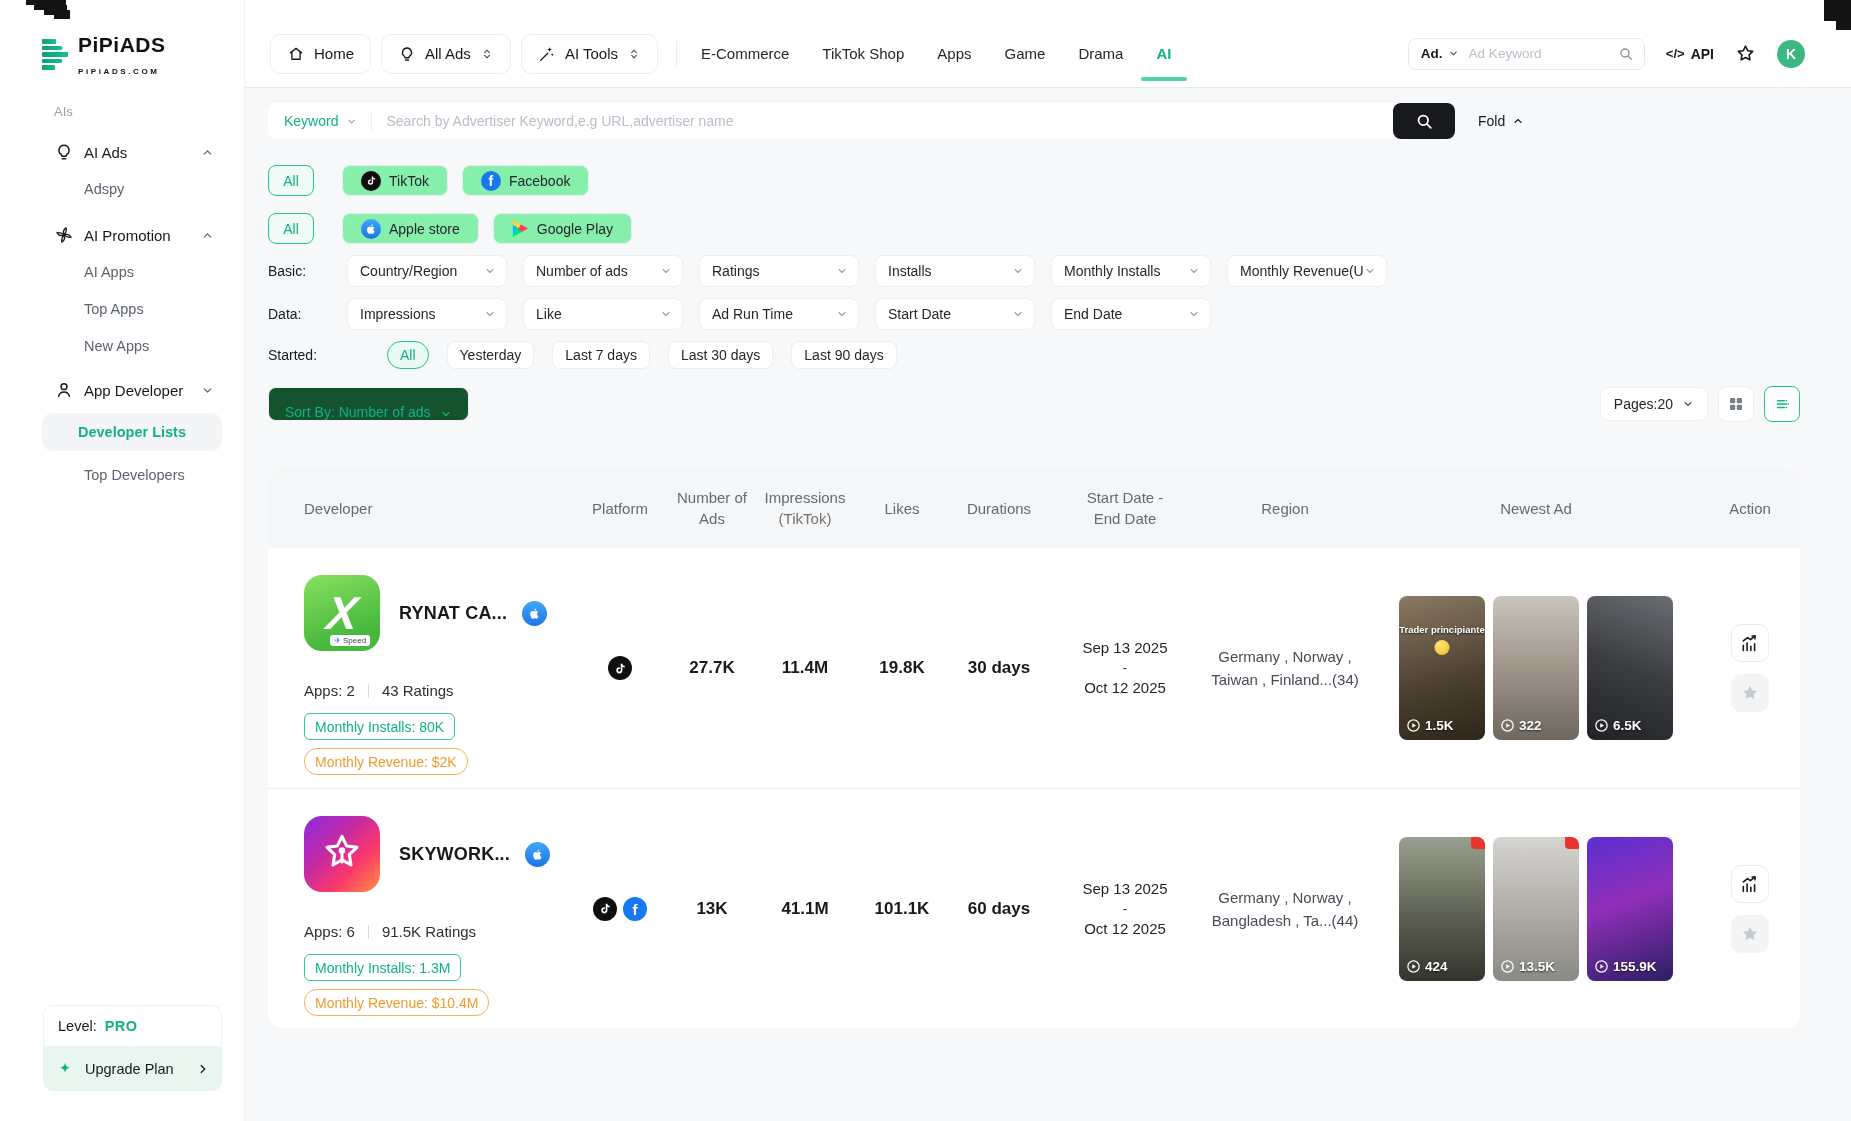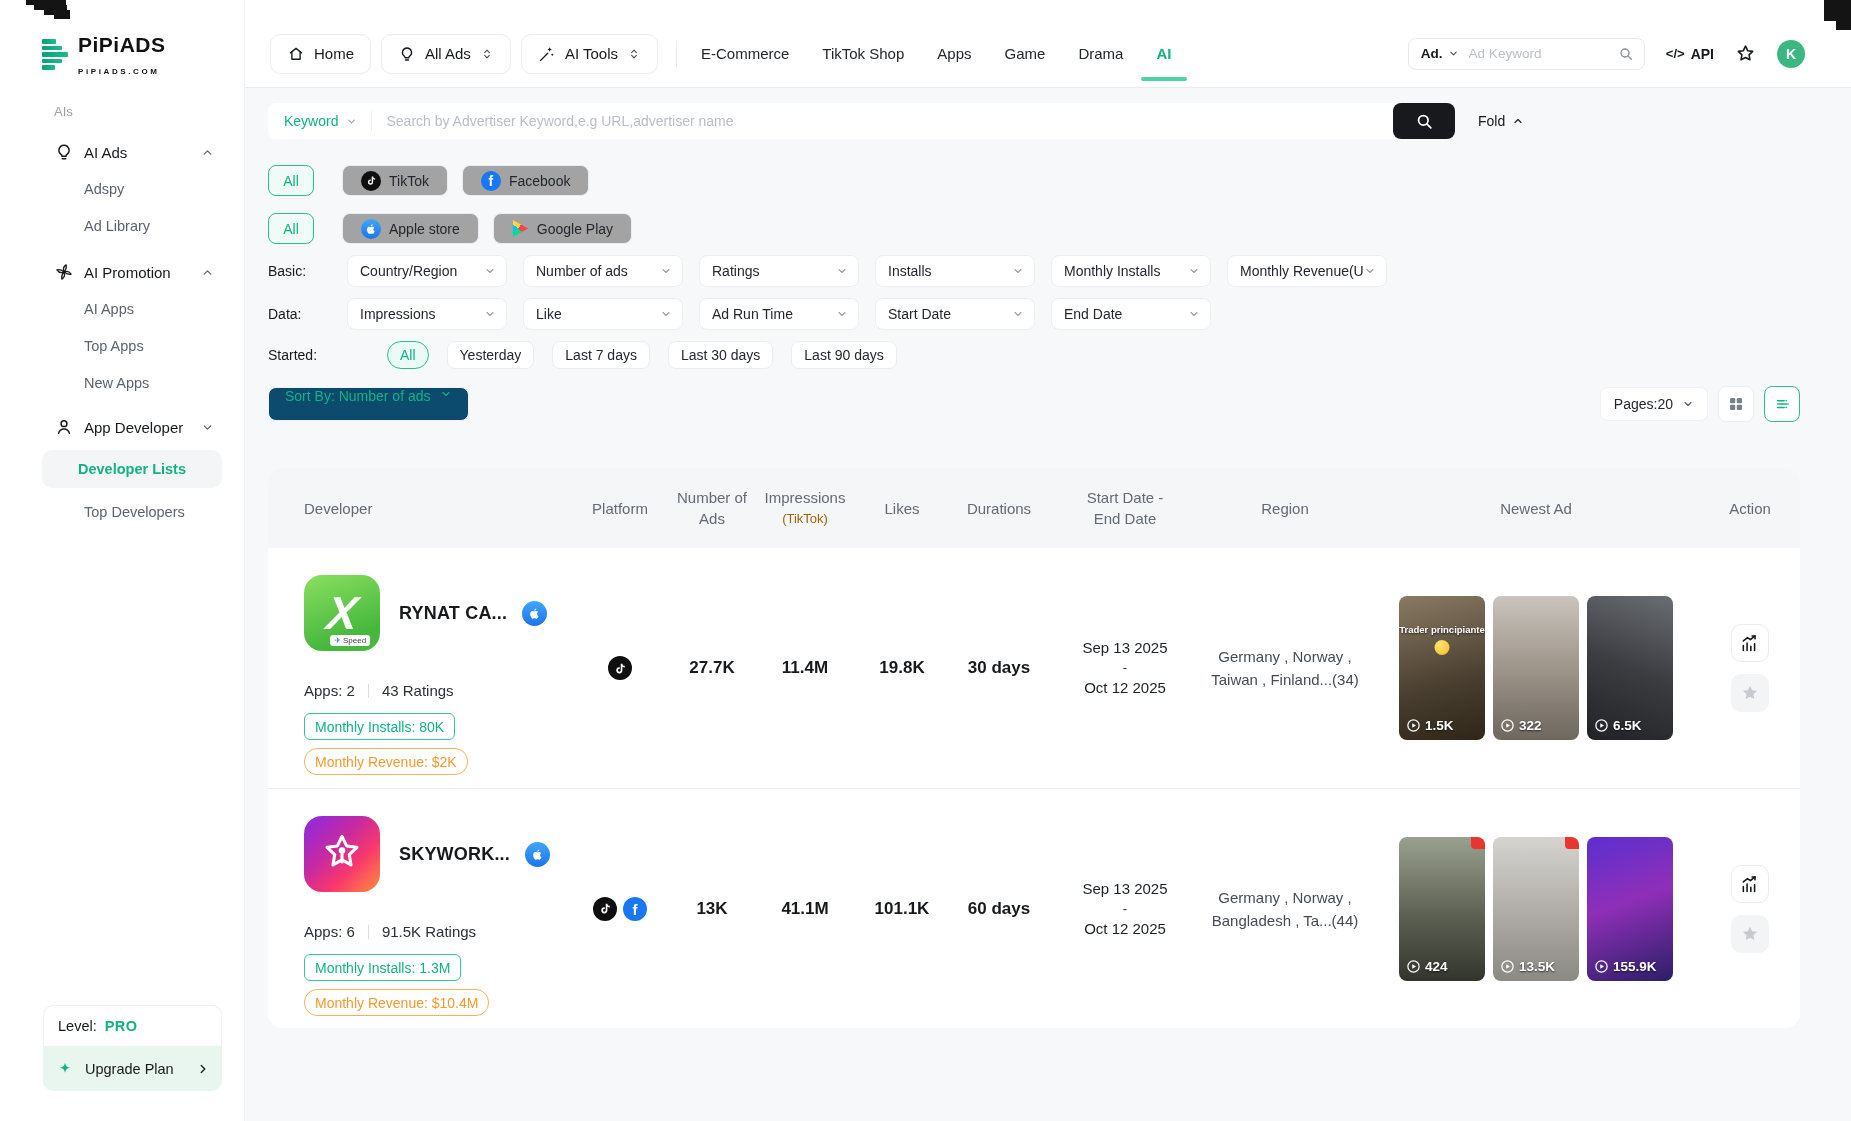--- a/index.html
+++ b/index.html
@@ -56,54 +56,54 @@
   .searchbar { position:relative; margin:15px 0 0 23px; width:1187px; height:36px; background:#fff; border-radius:8px; display:flex; align-items:center; }
   .searchbar .scope { display:flex; align-items:center; gap:8px; padding:0 14px 0 16px; font-size:14px; color:#12b286; cursor:pointer; }
   .scope-divider { width:1px; height:20px; background:#eceef1; }
   .searchbar input { flex:1; min-width:0; border:none; outline:none; font-size:14px; font-family:inherit; padding:0 14px; color:#17191c; background:transparent; }
   .searchbar input::placeholder { color:#b9bec7; }
   .search-btn { width:62px; height:36px; background:#17191c; border:none; border-radius:8px; display:grid; place-items:center; cursor:pointer; }
   .fold { position:absolute; left:calc(100% + 23px); top:0; height:36px; display:flex; align-items:center; gap:7px; font-size:14px; color:#17191c; cursor:pointer; white-space:nowrap; }
 
   .chiprow { margin:26px 0 0 23px; display:flex; align-items:center; gap:14px; }
   .chiprow.second { margin-top:17px; }
-  .chip { height:31px; border:1px solid #ebedf0; background:#a3a3a3; border-radius:8px; display:flex; align-items:center; gap:8px; padding:0 18px; font-size:14px; color:#23272e; cursor:pointer; }
+  .chip { height:31px; border:1px solid #ebedf0; background:#86efac; border-radius:8px; display:flex; align-items:center; gap:8px; padding:0 18px; font-size:14px; color:#23272e; cursor:pointer; }
   .chip.all { width:46px; justify-content:center; padding:0; margin-right:14px; }
   .chip.active { border-color:#25c röt; }
   .chip.active { border-color:#25c293; color:#12b286; background:#f0fbf7; }
   .pficon-sm { width:20px; height:20px; border-radius:50%; display:grid; place-items:center; }
   .tiktok-bg { background:#0f0f0f; }
   .fb-bg { background:#1877f2; }
   .fb-bg::before { content:"f"; color:#fff; font-weight:800; font-size:14px; line-height:1; margin-top:1px; }
   .apple-bg { background:linear-gradient(180deg,#41a6f8,#1c74ea); }
   .gplay { width:17px; height:17px; clip-path:polygon(6% 0,96% 50%,6% 100%); background:conic-gradient(from -50deg at 35% 50%, #ffd53d 0 25%, #ff4252 0 50%, #00e273 0 75%, #00c3ff 0); }
 
   .selrow { margin:11px 0 0 23px; display:flex; align-items:center; }
   .rowlabel { width:79px; font-size:14px; color:#17191c; }
   .select { width:160px; height:32px; background:#fff; border:1px solid #eceef1; border-radius:8px; display:flex; align-items:center; padding:0 10px 0 12px; font-size:14px; color:#23272e; margin-right:16px; cursor:pointer; }
   .select .txt { flex:1; white-space:nowrap; overflow:hidden; }
   .startedrow { margin:11px 0 0 23px; height:28px; display:flex; align-items:center; }
   .pills { display:flex; gap:18px; margin-left:40px; }
   .pill { height:28px; padding:0 12px; border:1px solid #ebedf0; background:#fff; border-radius:8px; font-size:14px; color:#23272e; display:flex; align-items:center; cursor:pointer; }
   .pill.active { border-color:#25c293; color:#12b286; background:#eafaf4; border-radius:14px; padding:0 12px; }
 
   .sortrow { margin:17px 0 0 23px; width:1532px; display:flex; align-items:center; }
-  .sortbtn { height:34px; padding:0 16px; background:#0c4a6e; border:1px solid #f0f1f4; border-radius:8px; color:#12b286; font-size:14px; display:flex; gap:9px; align-items:flex-start; cursor:pointer; }
+  .sortbtn { height:34px; padding:0 16px; background:#14532d; border:1px solid #f0f1f4; border-radius:8px; color:#12b286; font-size:14px; display:flex; gap:9px; align-items:flex-end; cursor:pointer; }
   .right-tools { margin-left:auto; display:flex; align-items:center; }
   .pagesbtn { height:34px; padding:0 13px; background:#fff; border:1px solid #f0f1f4; border-radius:8px; font-size:14px; color:#23272e; display:flex; gap:9px; align-items:center; cursor:pointer; }
   .viewbtn { width:36px; height:36px; margin-left:10px; border-radius:8px; border:1px solid #eceef1; background:#fff; display:grid; place-items:center; cursor:pointer; }
   .viewbtn.active { border-color:#25c293; }
 
   
   .card { margin:46px 0 0 23px; width:1532px; height:560px; background:#fff; border-radius:14px; overflow:hidden; }
   .gridcols { display:grid; grid-template-columns:300px 104px 80px 106px 88px 106px 146px 174px 328px 100px; }
   .thead { height:80px; background:#f5f6f8; align-items:center; }
   .th { font-size:15px; color:#646a73; text-align:center; line-height:21px; }
   .th.first { text-align:left; padding-left:36px; }
-  .th .sub.small { font-size:13px; color:#a16207; }
+  .th .sub.small { font-size:15px; color:#737373; }
   .trow { height:240px; align-items:center; }
   .trow.second { border-top:1px solid #ededf0; }
 
   .dev-cell { align-self:start; padding:27px 0 0 36px; }
   .dev-top { display:flex; align-items:center; gap:19px; }
   .appicon { width:76px; height:76px; border-radius:18px; position:relative; flex-shrink:0; display:grid; place-items:center; }
   .appicon.xspeed { background:linear-gradient(160deg,#8ae05f,#47b83e 75%); }
   .appicon.xspeed .xg { font-size:46px; font-weight:800; font-style:italic; color:#fff; transform:skewX(-6deg); line-height:1; }
   .speedchip { position:absolute; left:53%; bottom:5px; transform:translateX(-35%); background:#fff; border-radius:3px; font-size:8px; line-height:11px; padding:0 4px; color:#3a3f46; display:flex; align-items:center; gap:2px; white-space:nowrap; }
   .speedchip .plane { color:#2f6fed; font-size:8px; }
@@ -178,21 +178,20 @@
         </svg>
     </span>
     <span class="glabel">AI Ads</span>
     <span class="gchev">
       <svg width="13" height="13" viewBox="0 0 24 24" fill="none" stroke="currentColor" stroke-width="2.2" stroke-linecap="round" stroke-linejoin="round">
           <path d="M6 15l6-6 6 6"></path>
         </svg>
     </span>
   </div>
   <div class="side-sub">Adspy</div>
-  <div class="side-sub">Ad Library</div>
 
   <div class="side-group mt10">
     <span class="gicon">
       <svg width="20" height="20" viewBox="0 0 24 24" fill="none" stroke="currentColor" stroke-width="1.6" stroke-linejoin="round">
           <path d="M12 12c-1.5-3.5-.5-6.5 2.5-8.5.8 2.8.2 5.2-2.5 8.5zm0 0c3.5-1.5 6.5-.5 8.5 2.5-2.8.8-5.2.2-8.5-2.5zm0 0c1.5 3.5.5 6.5-2.5 8.5-.8-2.8-.2-5.2 2.5-8.5zm0 0c-3.5 1.5-6.5.5-8.5-2.5 2.8-.8 5.2-.2 8.5 2.5z"></path>
         </svg>
     </span>
     <span class="glabel">AI Promotion</span>
     <span class="gchev">
       <svg width="13" height="13" viewBox="0 0 24 24" fill="none" stroke="currentColor" stroke-width="2.2" stroke-linecap="round" stroke-linejoin="round">

